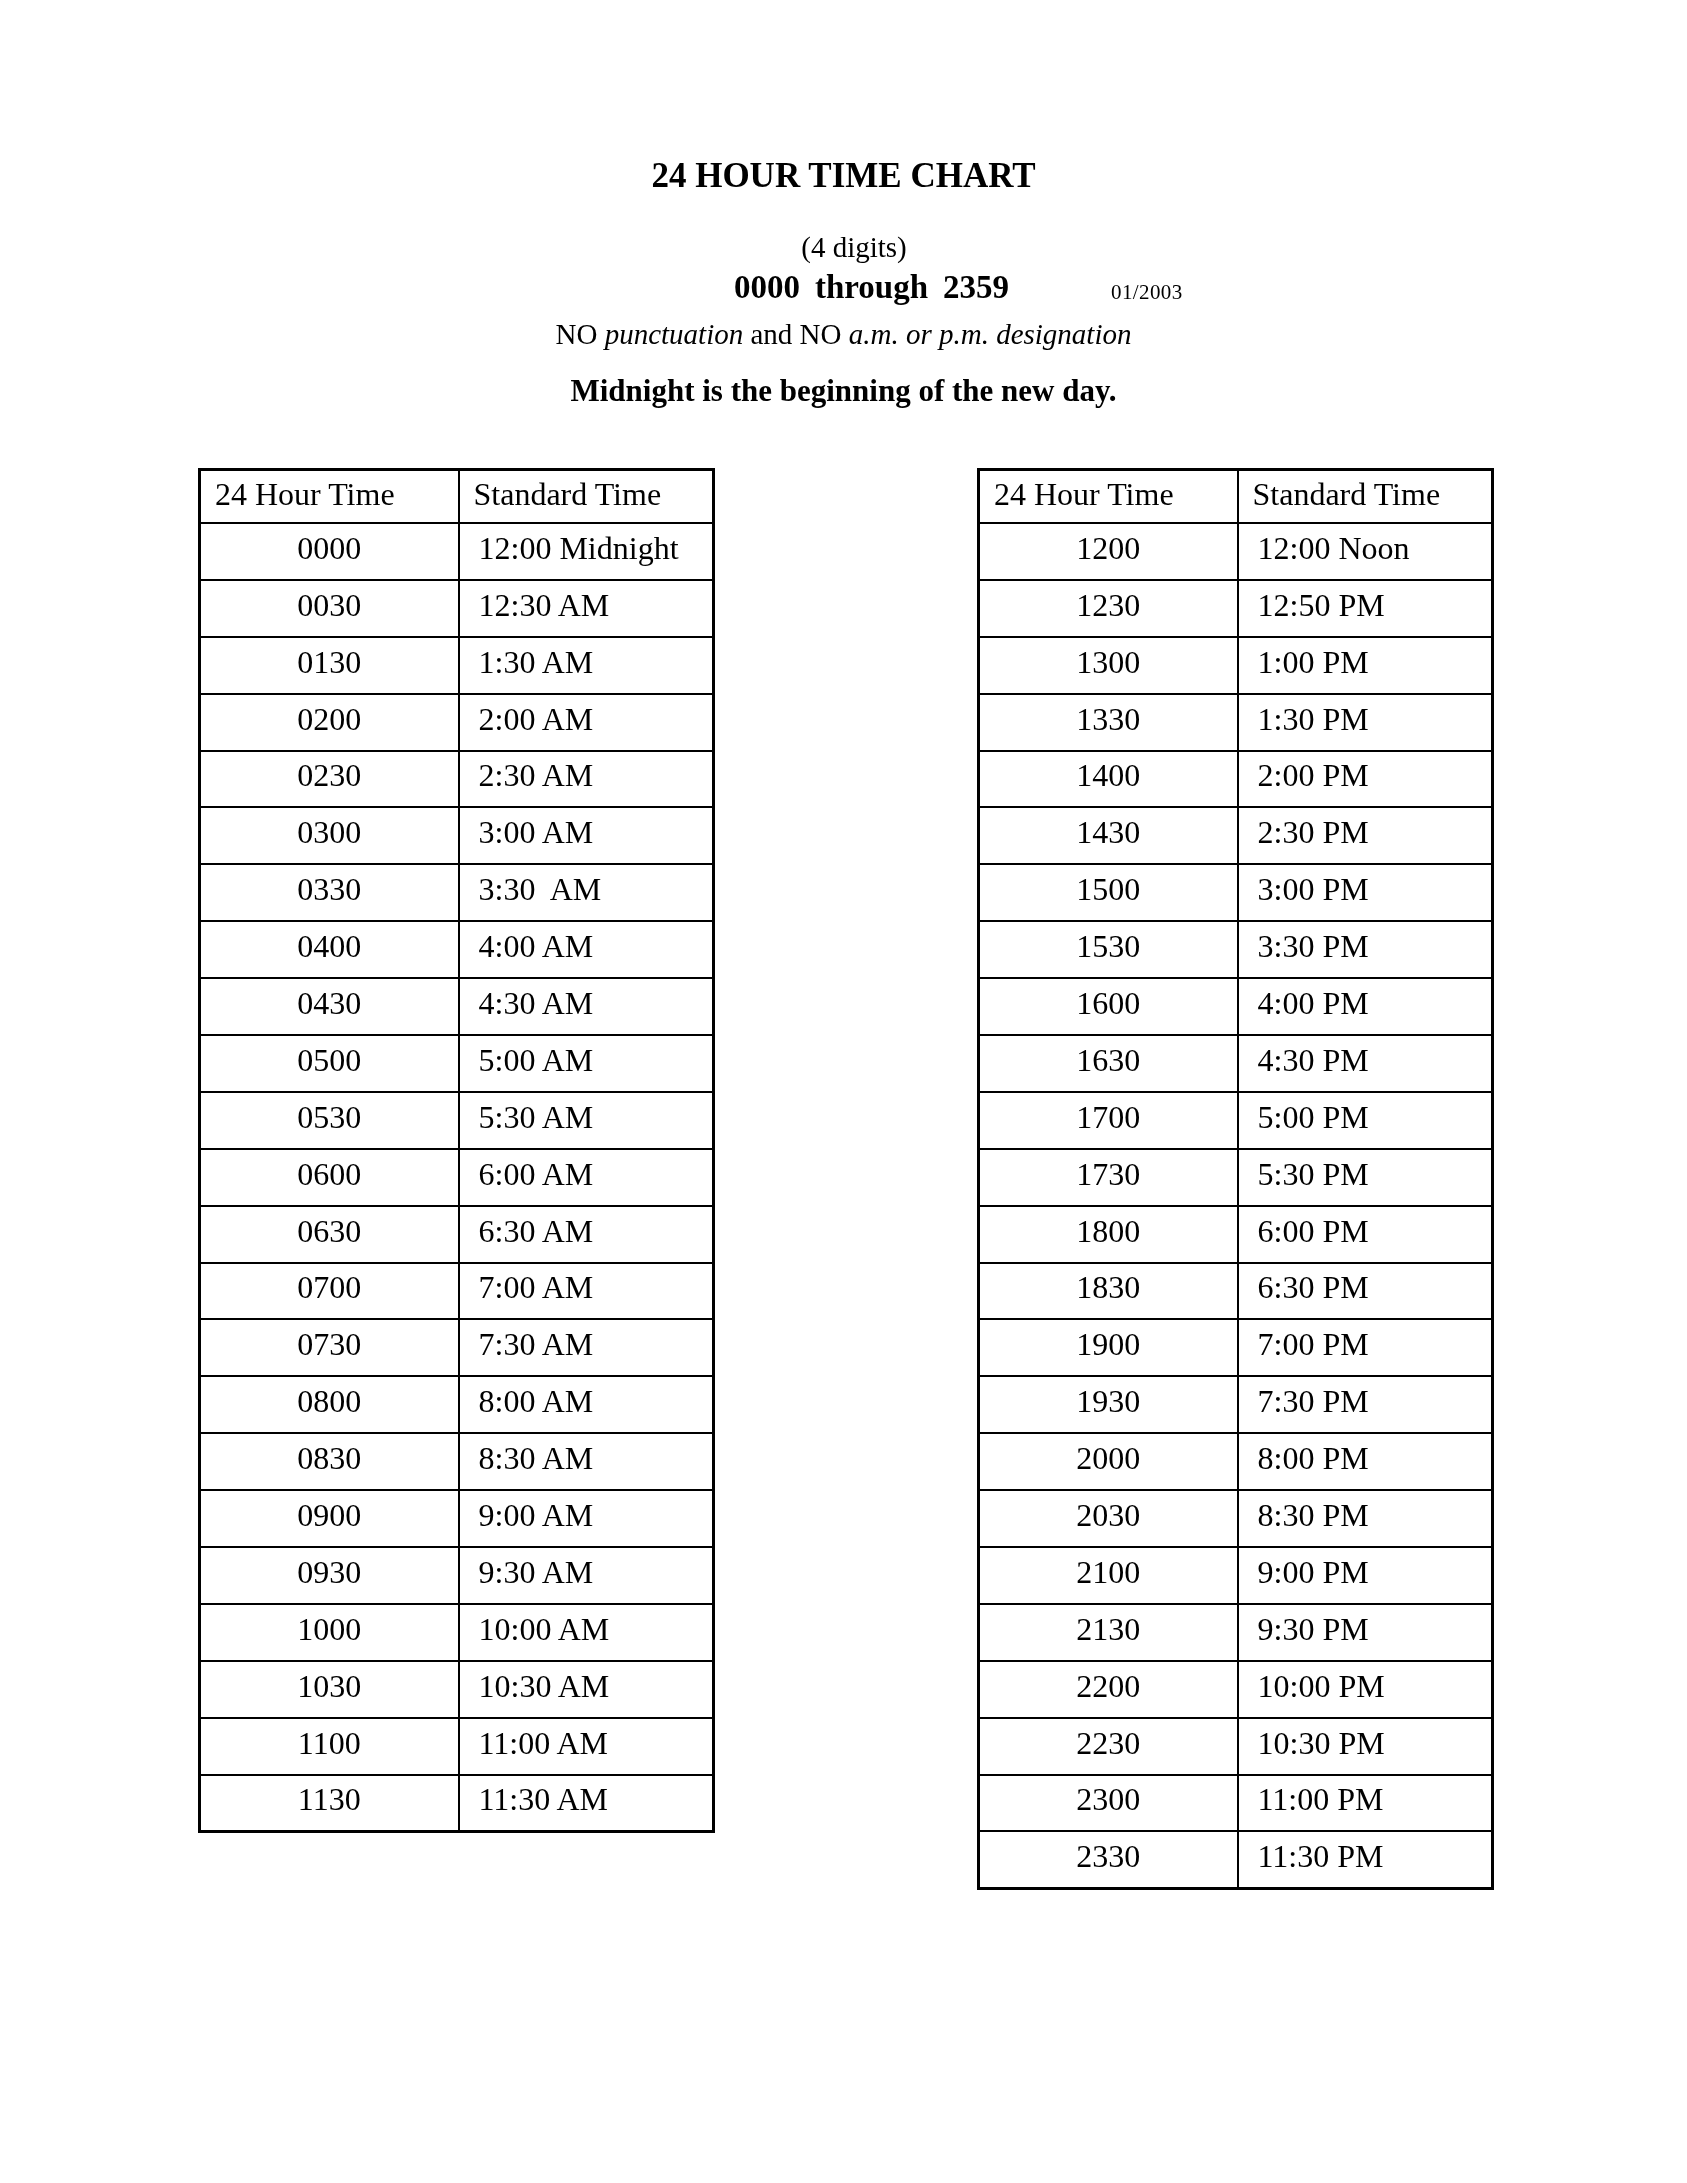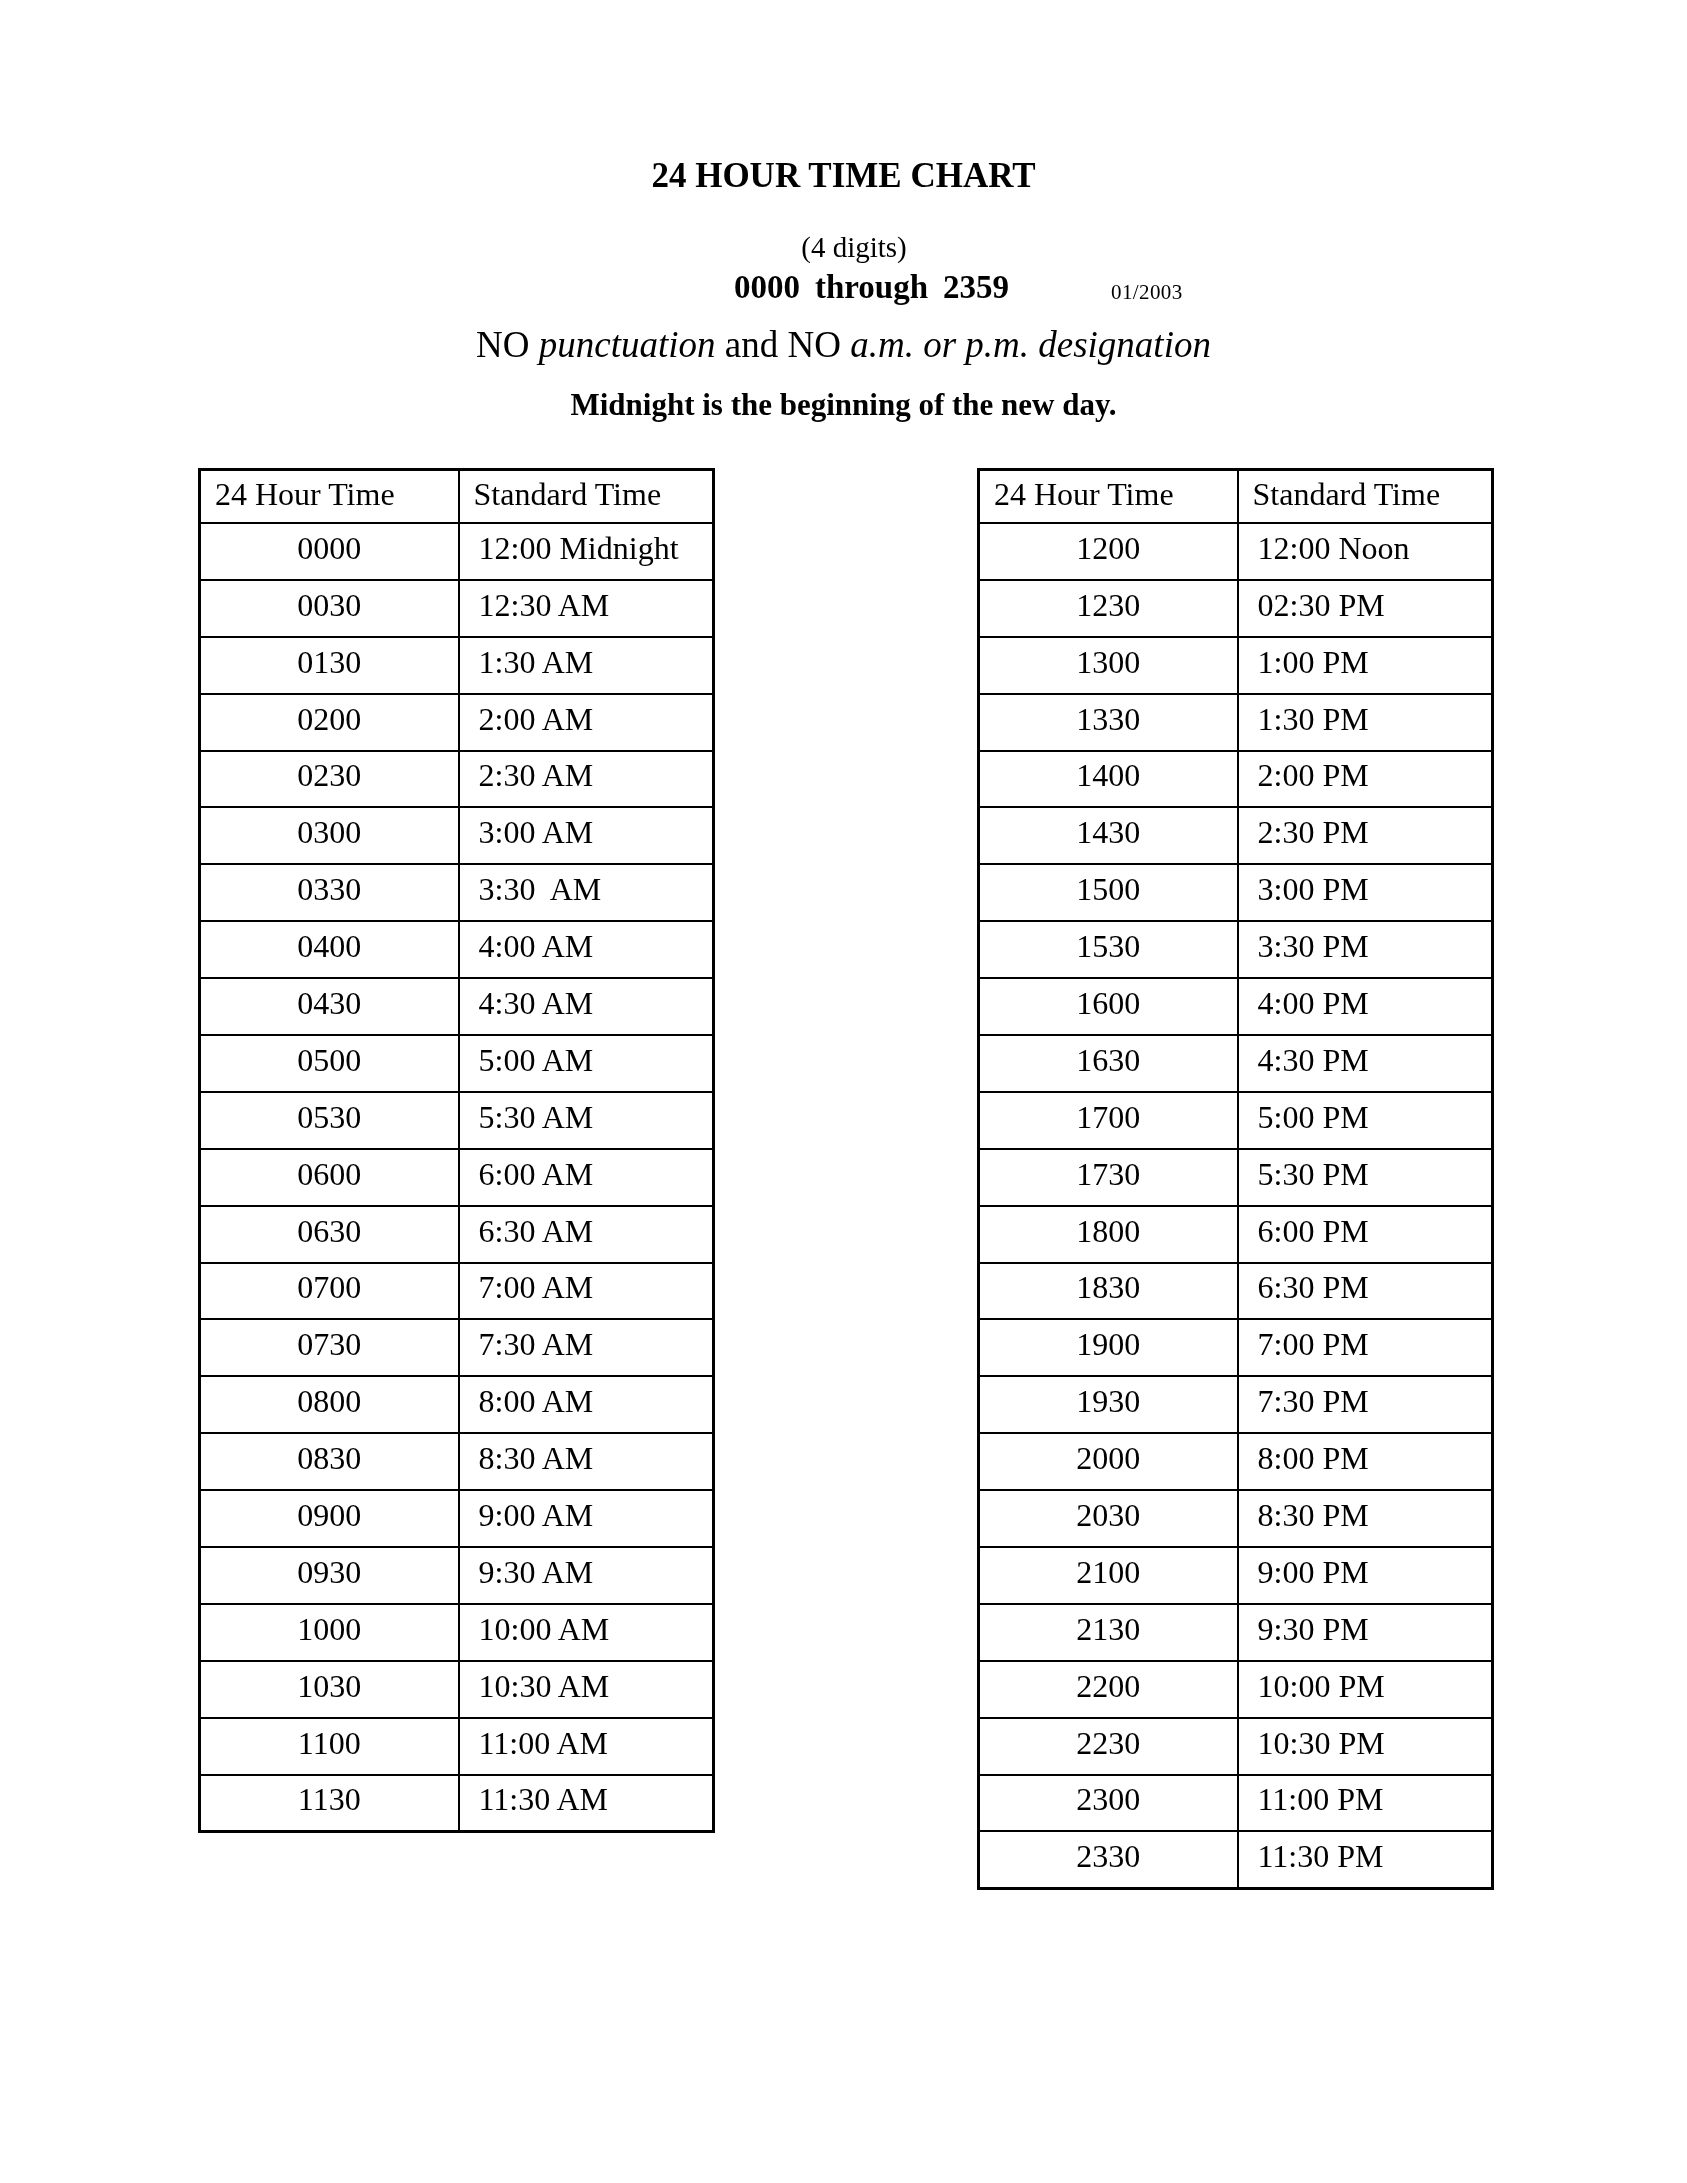--- a/index.html
+++ b/index.html
@@ -19,21 +19,21 @@
   .subtitle{font-size:29px;line-height:1;margin-top:40px;margin-left:21px;}
   .range{
     position:relative;font-size:33px;font-weight:bold;line-height:1;
     margin-top:8.7px;padding-left:56px;
   }
   .range .w{margin:0 15px;}
   .rev{
     position:absolute;left:1111px;top:11px;
     font-size:21px;font-weight:normal;letter-spacing:0.4px;
   }
-  .note{font-size:37px;line-height:1;margin-top:22px;}
+  .note{font-size:29px;line-height:1;margin-top:16px;}
   .note .it{font-style:italic;}
   .emph{font-size:31px;font-weight:bold;line-height:1;margin-top:26px;}
 
   table.t{
     position:absolute;top:468px;
     border-collapse:collapse;table-layout:fixed;
     border:3.5px solid #000;
     font-size:32px;line-height:1;
   }
   table.t.am{left:198px;width:514px;}
@@ -188,21 +188,21 @@
         <th>Standard Time</th>
       </tr>
     </thead>
     <tbody>
         <tr>
           <td class="c1">1200</td>
           <td class="c2">12:00 Noon</td>
         </tr>
         <tr>
           <td class="c1">1230</td>
-          <td class="c2">02:30 PM</td>
+          <td class="c2">12:50 PM</td>
         </tr>
         <tr>
           <td class="c1">1300</td>
           <td class="c2">1:00 PM</td>
         </tr>
         <tr>
           <td class="c1">1330</td>
           <td class="c2">1:30 PM</td>
         </tr>
         <tr>

